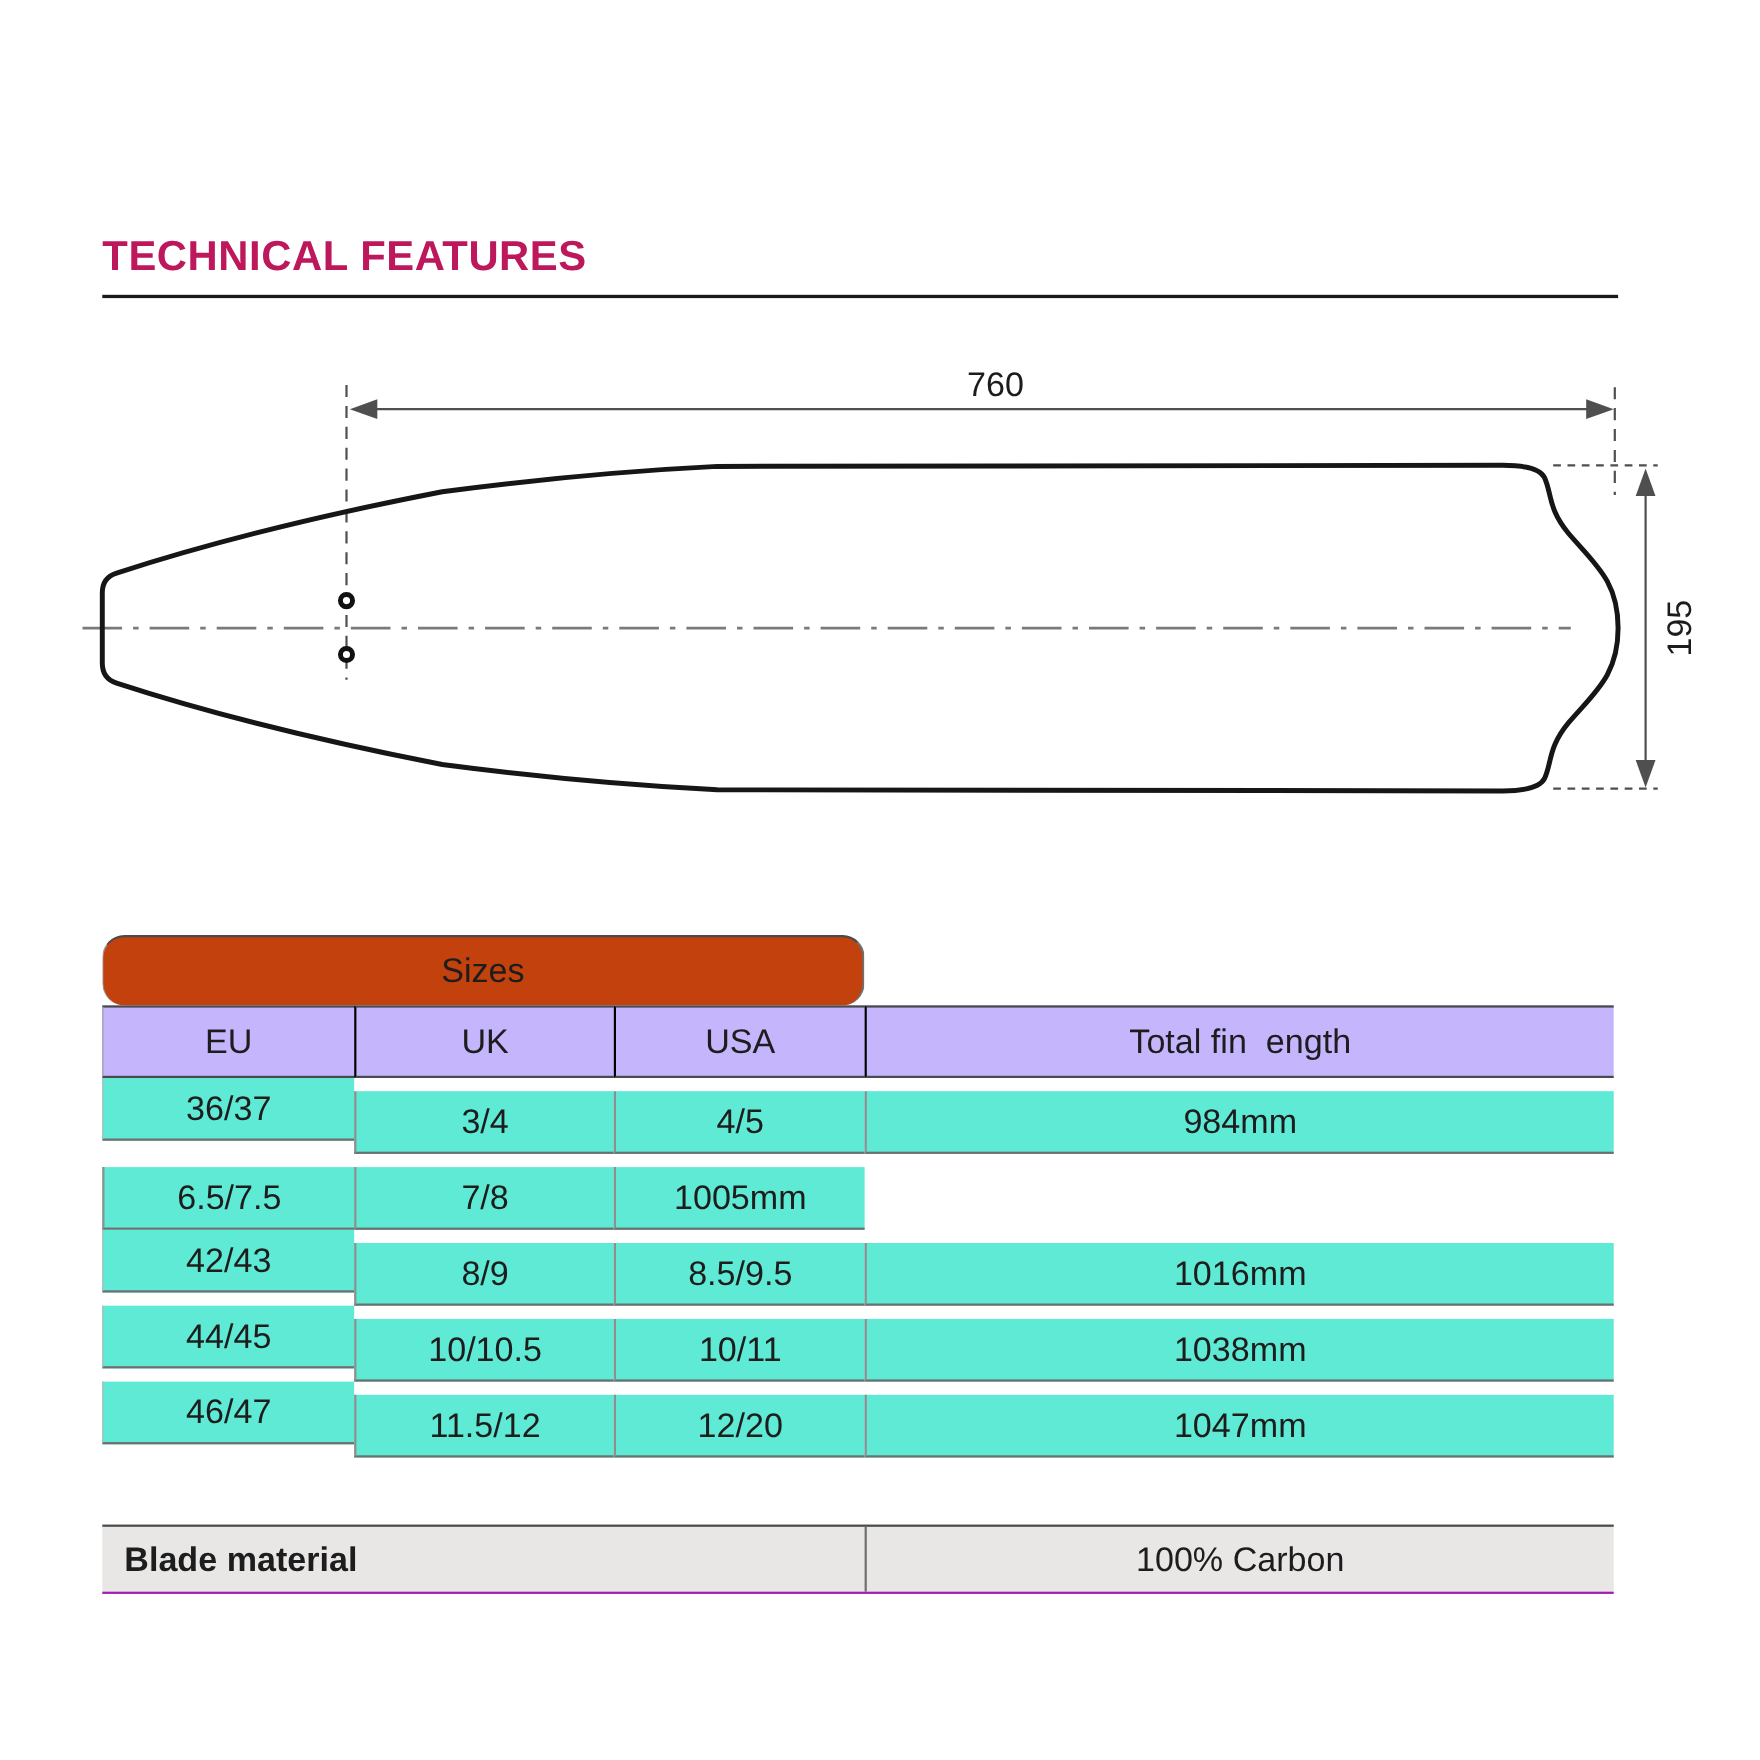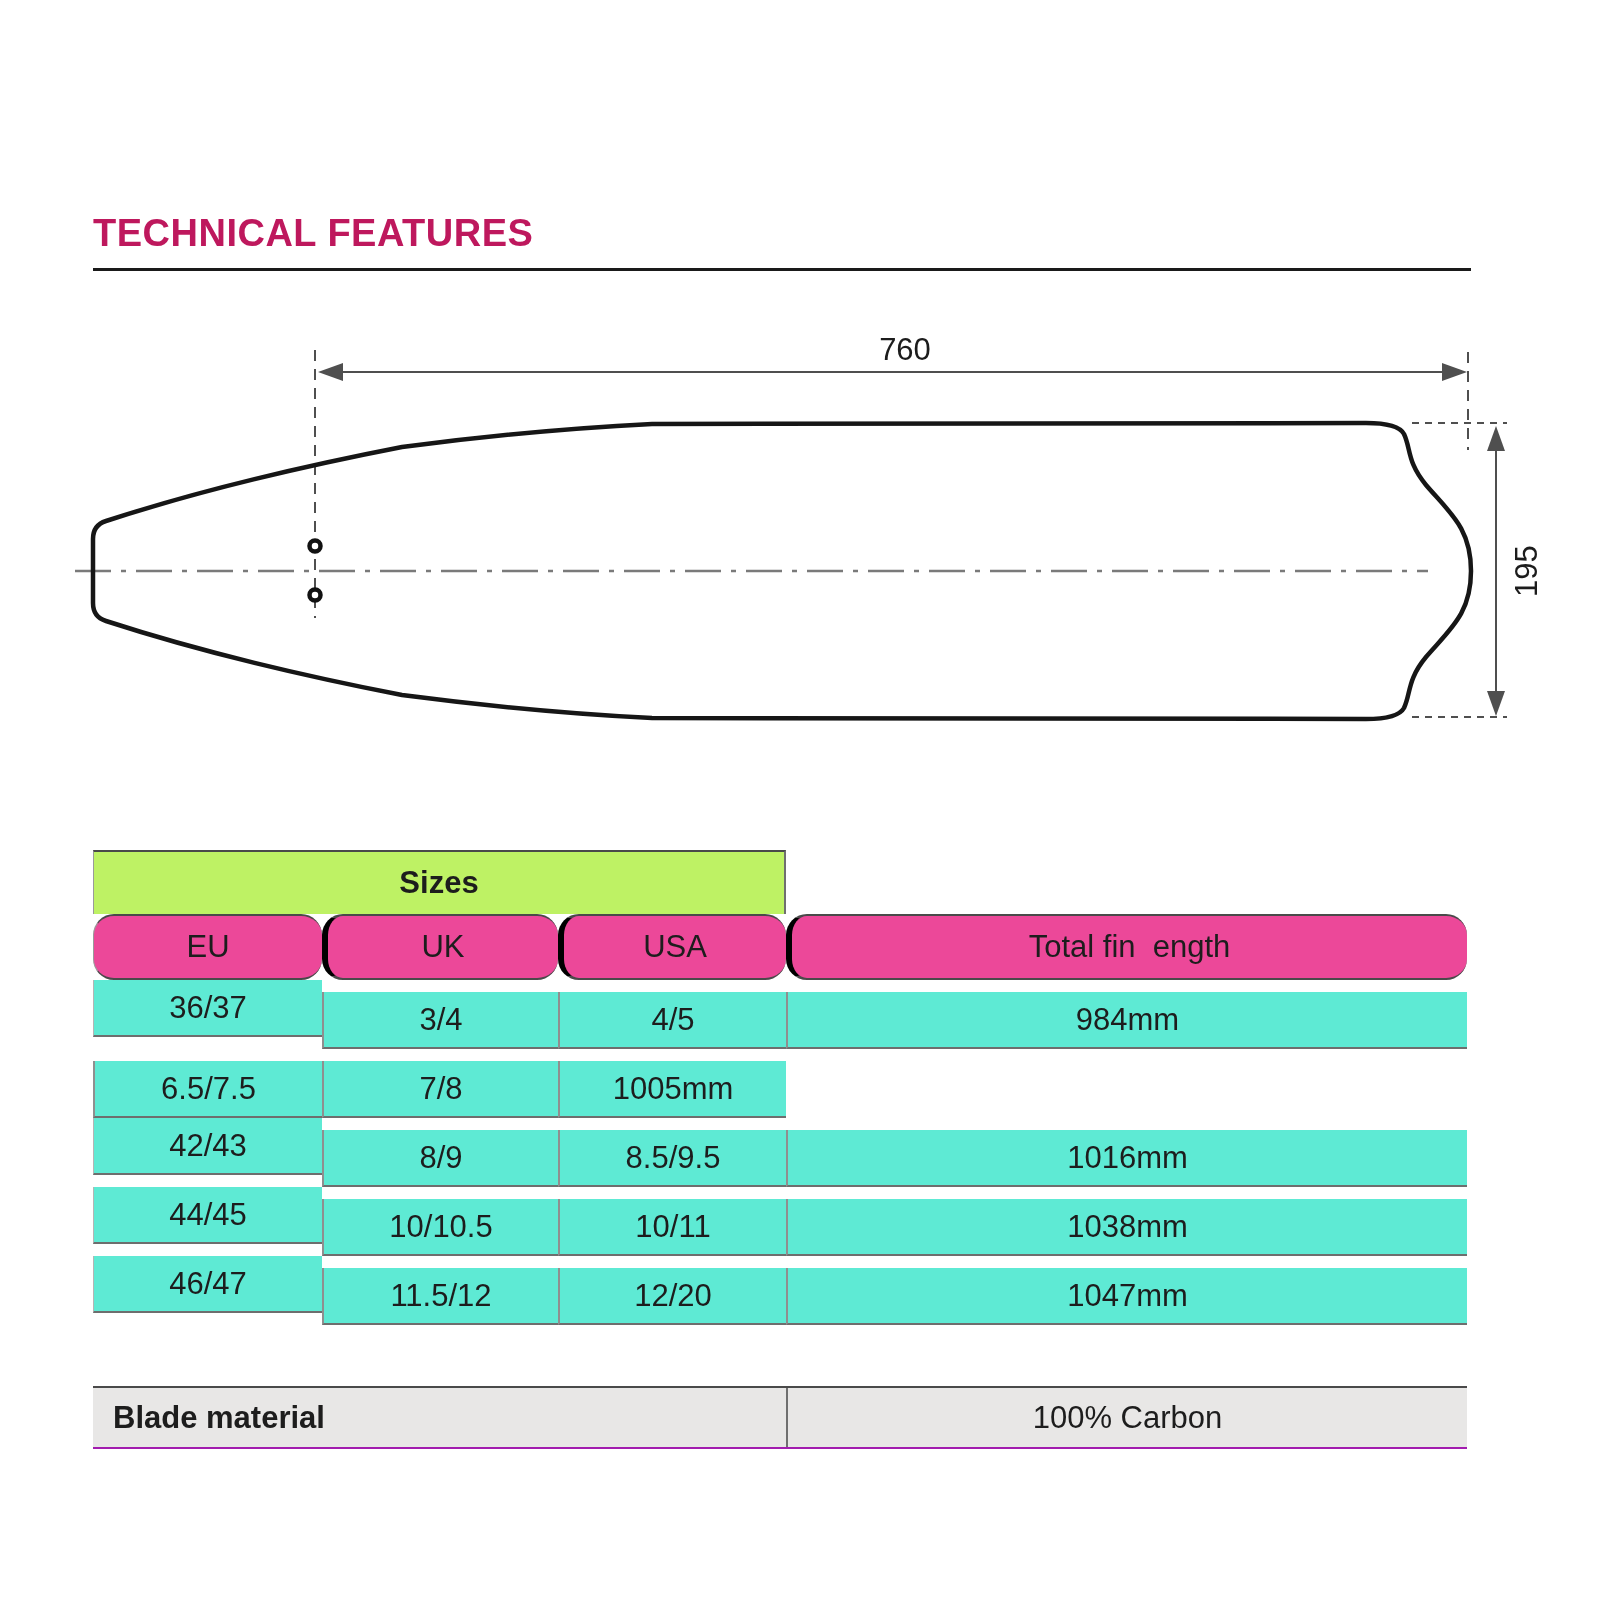--- a/index.html
+++ b/index.html
@@ -21,32 +21,33 @@
   .drawing{position:absolute;left:0;top:300px;width:1600px;height:470px;}
   .drawing text{font-family:"Liberation Sans",sans-serif;font-size:31px;fill:#1c1c1c;}
   
   .sizes-table{
     position:absolute;left:93px;top:850px;width:1374px;
     font-size:31px;
   }
   .trow{display:grid;grid-template-columns:229px 236px 228px 681px;}
   .cell{display:flex;align-items:center;justify-content:center;}
   .hdr-group{
-    grid-column:1 / span 3;height:62px;background:#bef264;
+    grid-column:1 / span 3;height:62px;background:#c2410c;
     border-top:2px solid #4a4a4a;border-right:2px solid #6f6f6f;
     border-left:1px solid #9a9a9a;
-    font-weight:bold;
+    font-weight:normal;
+    border-radius:20px;
   }
   .hdr-spacer{grid-column:4;background:#ffffff;}
   .hdr-cell{
-    height:62px;background:#ec4899;
-    border-top:2px solid #4a4a4a;border-bottom:2px solid #4a4a4a;border-radius:21px;
+    height:62px;background:#c4b5fd;
+    border-top:2px solid #4a4a4a;border-bottom:2px solid #4a4a4a;
   }
   .hdr-cell.c1{border-left:1px solid #9a9a9a;}
-  .hdr-cell.c2,.hdr-cell.c3,.hdr-cell.c4{border-left:6px solid #000000;}
+  .hdr-cell.c2,.hdr-cell.c3,.hdr-cell.c4{border-left:2px solid #000000;}
   .ws-pre{white-space:pre;}
   .body-row .cell{
     height:55px;background:#5eead4;border-bottom:2px solid #6e6e6e;
   }
   .body-row .cell.c1{border-left:1px solid #b5b5b5;}
   .body-row .cell.c2,.body-row .cell.c3,.body-row .cell.c4{border-left:2px solid #8f8f8f;margin-top:12px;}
   
   .material-row{
     position:absolute;left:93px;top:1386px;width:1374px;height:59px;
     display:grid;grid-template-columns:693px 681px;

